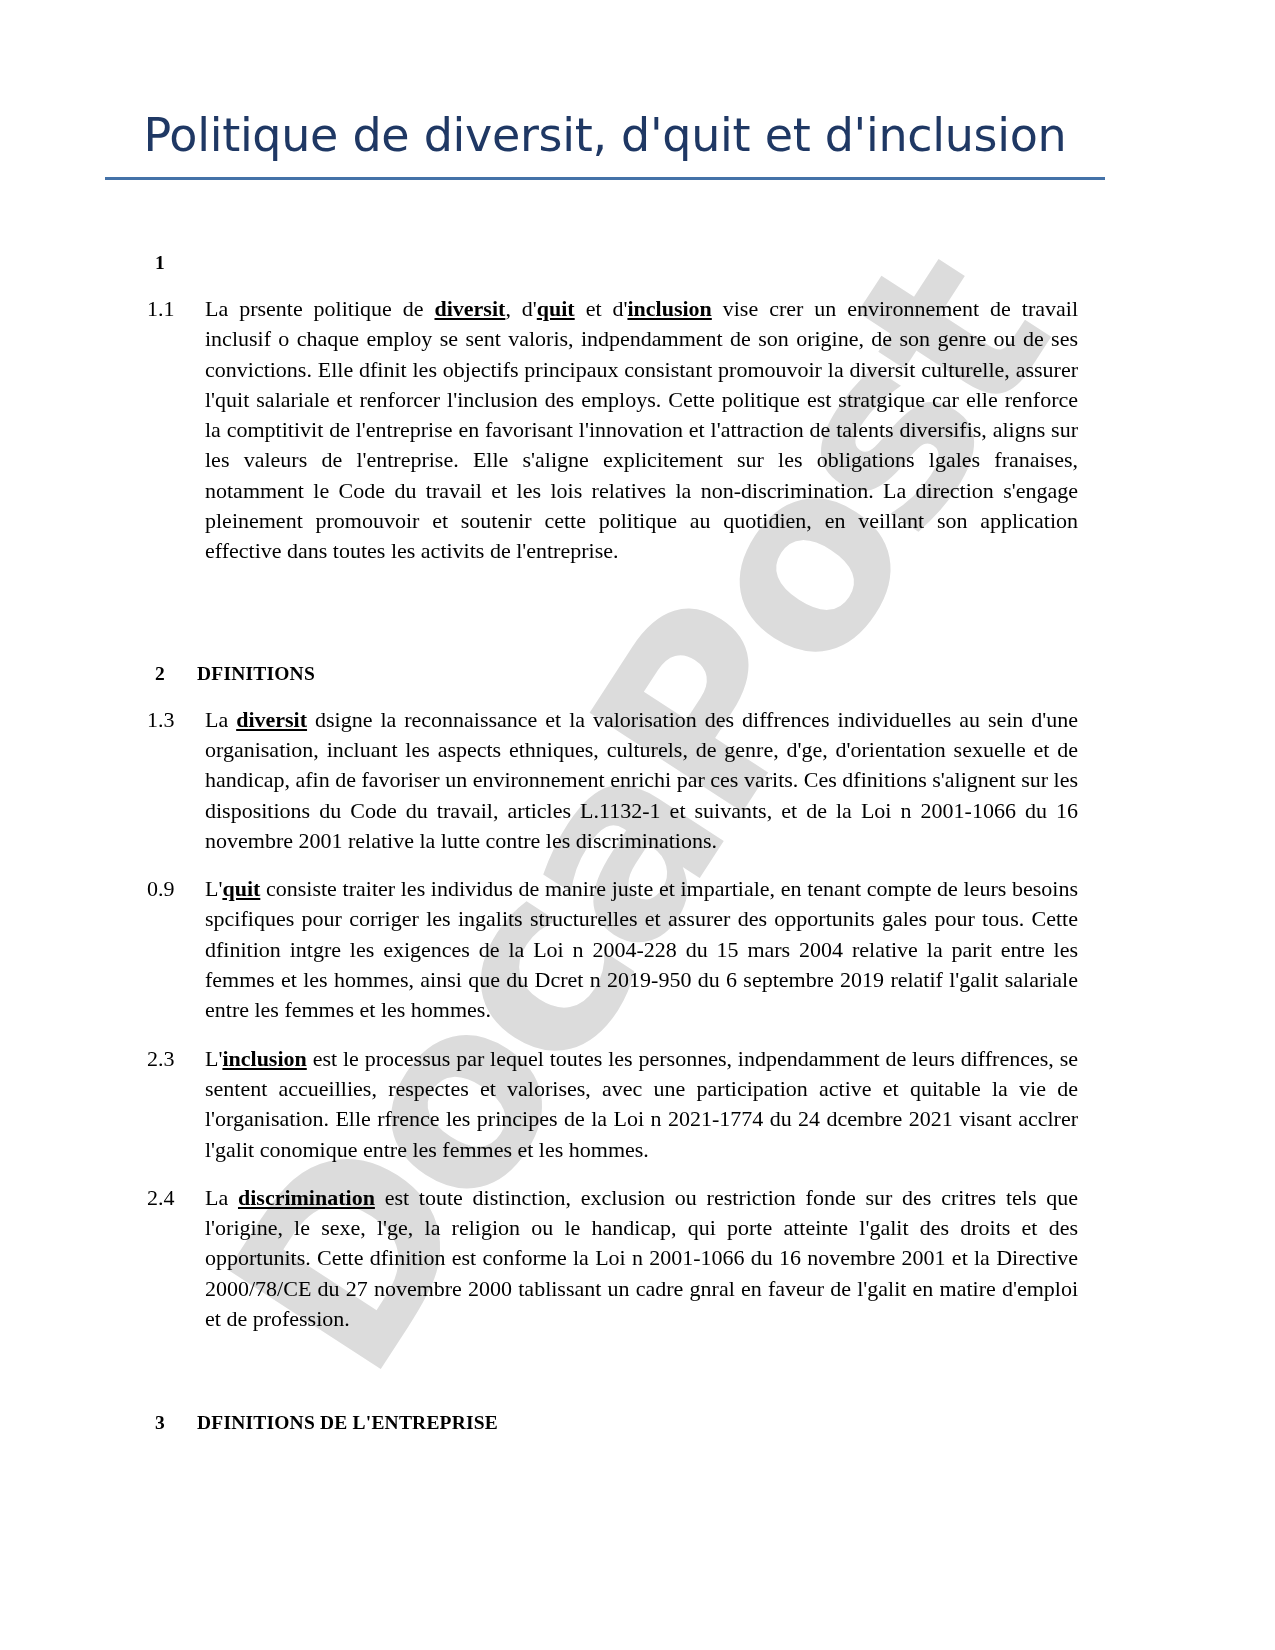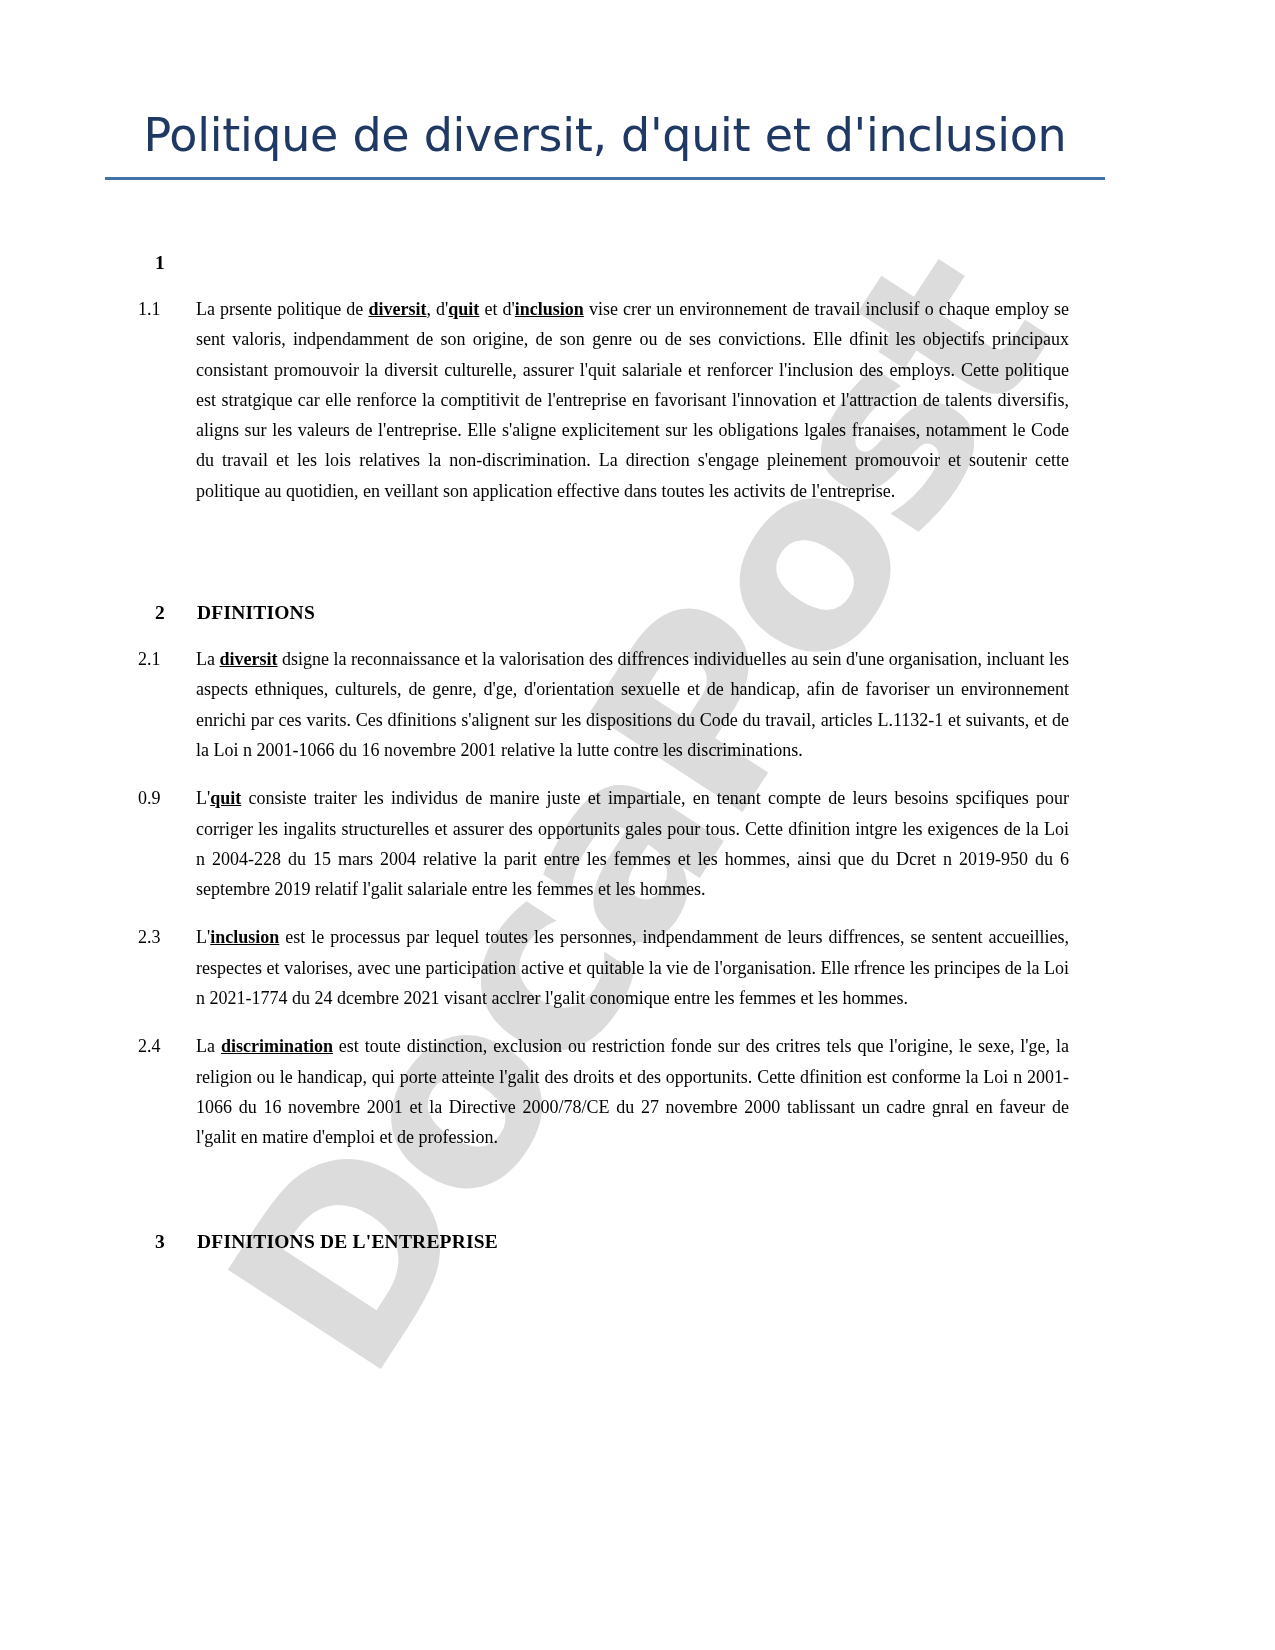--- a/index.html
+++ b/index.html
@@ -96,22 +96,23 @@
     flex: none;
   }
   .section-heading .sh-label {
     flex: 1;
   }
 
   
   .clause {
     display: flex;
     align-items: flex-start;
-    font-size: 18px;
+    font-size: 22px;
     line-height: 30.3px;
+    padding-left: 9px;
   }
   .clause .cl-num {
     width: 58px;
     margin-left: 138px;
     flex: none;
     text-align: left;
   }
   .clause .cl-text {
     width: 873px;
     flex: none;
@@ -147,21 +148,21 @@
         <span class="cl-num">1.1</span>
         <span class="cl-text"><span>La prsente politique de </span><b>diversit</b><span>, d'</span><b>quit</b><span> et d'</span><b>inclusion</b><span> vise  crer un environnement de travail inclusif o chaque employ se sent valoris, indpendamment de son origine, de son genre ou de ses convictions. Elle dfinit les objectifs principaux consistant  promouvoir la diversit culturelle,  assurer l'quit salariale et  renforcer l'inclusion des employs. Cette politique est stratgique car elle renforce la comptitivit de l'entreprise en favorisant l'innovation et l'attraction de talents diversifis, aligns sur les valeurs de l'entreprise. Elle s'aligne explicitement sur les obligations lgales franaises, notamment le Code du travail et les lois relatives  la non-discrimination. La direction s'engage pleinement  promouvoir et  soutenir cette politique au quotidien, en veillant  son application effective dans toutes les activits de l'entreprise.</span></span>
       </div>
       <div class="gap-after-p11"></div>
       <div class="section-heading">
         <span class="sh-num">2</span>
         <span class="sh-label">DFINITIONS</span>
       </div>
       <div class="gap-after-defs-heading"></div>
       <div class="clause">
-        <span class="cl-num">2.1</span>
+        <span class="cl-num">1.3</span>
         <span class="cl-text"><span>La </span><b>diversit</b><span> dsigne la reconnaissance et la valorisation des diffrences individuelles au sein d'une organisation, incluant les aspects ethniques, culturels, de genre, d'ge, d'orientation sexuelle et de handicap, afin de favoriser un environnement enrichi par ces varits. Ces dfinitions s'alignent sur les dispositions du Code du travail, articles L.1132-1 et suivants, et de la Loi n 2001-1066 du 16 novembre 2001 relative  la lutte contre les discriminations.</span></span>
       </div>
       <div class="gap-clause"></div>
       <div class="clause">
         <span class="cl-num">0.9</span>
         <span class="cl-text"><span>L'</span><b>quit</b><span> consiste  traiter les individus de manire juste et impartiale, en tenant compte de leurs besoins spcifiques pour corriger les ingalits structurelles et assurer des opportunits gales pour tous. Cette dfinition intgre les exigences de la Loi n 2004-228 du 15 mars 2004 relative  la parit entre les femmes et les hommes, ainsi que du Dcret n 2019-950 du 6 septembre 2019 relatif  l'galit salariale entre les femmes et les hommes.</span></span>
       </div>
       <div class="gap-clause"></div>
       <div class="clause">
         <span class="cl-num">2.3</span>

